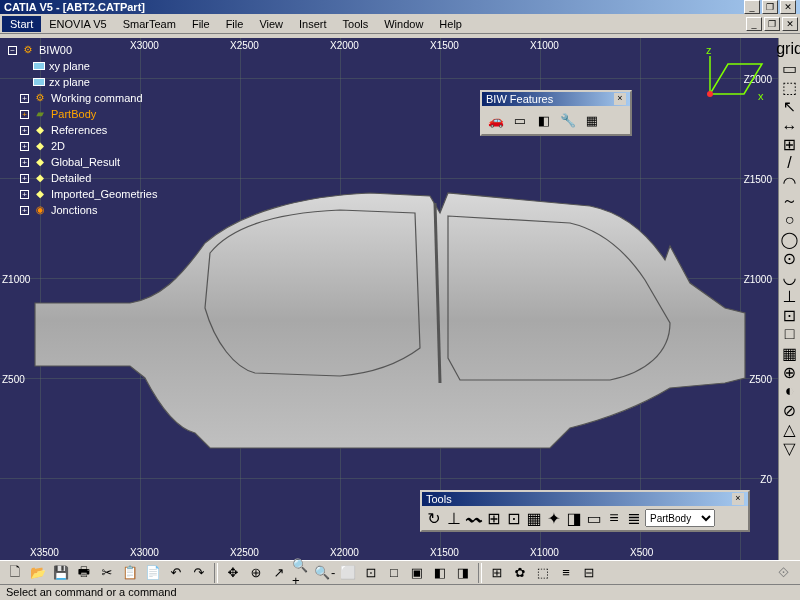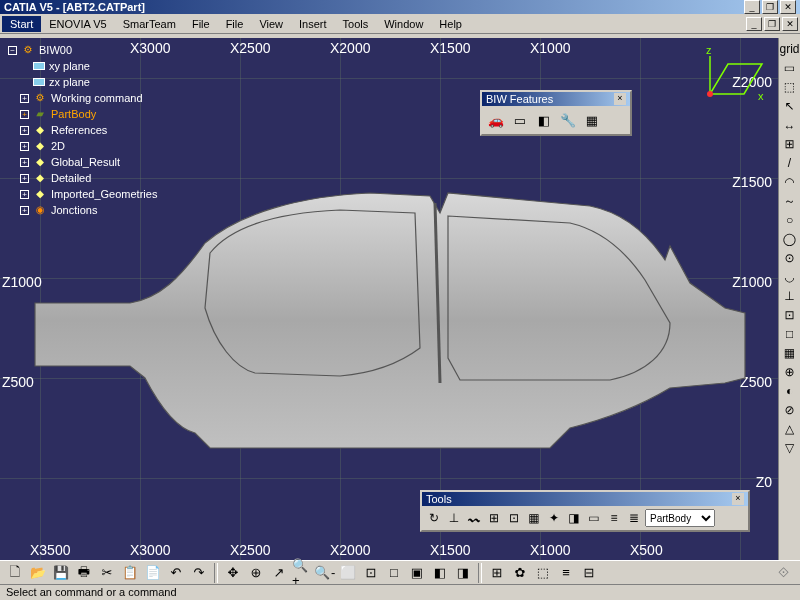--- a/index.html
+++ b/index.html
@@ -12,42 +12,42 @@
 
 .menu-bar { height: 20px; background: #d4d0c8; display: flex; align-items: center; padding: 0 2px; border-bottom: 1px solid #808080; }
 .menu-item { padding: 2px 8px; cursor: pointer; }
 .menu-item.active { background: #0a246a; color: #fff; }
 .doc-controls { margin-left: auto; display: flex; gap: 2px; }
 
 .workspace { position: absolute; top: 38px; left: 0; right: 22px; bottom: 40px; background: #2d2d5f; }
 .viewport { position: absolute; inset: 0; }
 .grid-line-v { position: absolute; top: 0; bottom: 0; border-left: 1px solid rgba(100,120,100,0.35); }
 .grid-line-h { position: absolute; left: 0; right: 0; border-top: 1px solid rgba(100,120,100,0.35); }
-.axis-label { position: absolute; color: #fff; font-size: 14px; }
+.axis-label { position: absolute; color: #fff; font-size: 10px; }
 
 .tree { position: absolute; top: 4px; left: 6px; color: #fff; font-size: 11px; line-height: 16px; z-index: 5; }
 .tree-node { display: flex; align-items: center; gap: 4px; cursor: pointer; padding: 0 2px; }
 .tree-node.sel { color: #ffa500; }
 .tree-node .exp { width: 9px; height: 9px; border: 1px solid #fff; font-size: 8px; line-height: 7px; text-align: center; background: #2d2d5f; }
 .tree-node .ico { width: 14px; height: 14px; display: inline-flex; align-items: center; justify-content: center; font-size: 10px; }
 .ico.plane { background: #87ceeb; border: 1px solid #fff; width: 12px; height: 8px; }
 .ico.gear { color: #ffa500; }
 .ico.body { color: #6b8e23; }
 .ico.ref { color: #ffff80; }
 .ico.dot { color: #ff8c00; }
 
 .compass { position: absolute; top: 6px; right: 10px; width: 64px; height: 64px; z-index: 4; }
 
 .floating-panel { position: absolute; background: #d4d0c8; border: 2px outset #d4d0c8; z-index: 6; }
 .panel-title { background: linear-gradient(to right, #0a246a, #a6caf0); color: #fff; font-size: 10px; padding: 1px 4px; display: flex; }
 .panel-title .txt { flex: 1; }
 .panel-title .x { width: 12px; height: 12px; background: #d4d0c8; color: #000; text-align: center; line-height: 11px; font-size: 9px; cursor: pointer; }
 .panel-body { padding: 3px; display: flex; gap: 2px; align-items: center; }
 .tbtn { width: 22px; height: 22px; border: 1px solid #d4d0c8; display: flex; align-items: center; justify-content: center; cursor: pointer; font-size: 13px; }
-.tbtn.sm { width: 18px; height: 18px; font-size: 12px; }
+.tbtn.sm { width: 18px; height: 18px; font-size: 16px; }
 
 .right-toolbar { position: absolute; top: 38px; right: 0; bottom: 40px; width: 22px; background: #d4d0c8; border-left: 1px solid #808080; display: flex; flex-direction: column; align-items: center; padding: 2px 0; gap: 1px; }
 
 .bottom-toolbar { position: absolute; left: 0; right: 0; bottom: 16px; height: 24px; background: #d4d0c8; border-top: 1px solid #fff; display: flex; align-items: center; padding: 0 4px; gap: 2px; }
 .sep { width: 4px; height: 20px; border-left: 1px solid #808080; border-right: 1px solid #fff; margin: 0 2px; }
 
 .status-bar { position: absolute; left: 0; right: 0; bottom: 0; height: 16px; background: #d4d0c8; border-top: 1px solid #808080; padding: 1px 6px; font-size: 10px; }
 
 .car-body { position: absolute; left: 30px; top: 150px; width: 720px; height: 280px; z-index: 2; }
 

